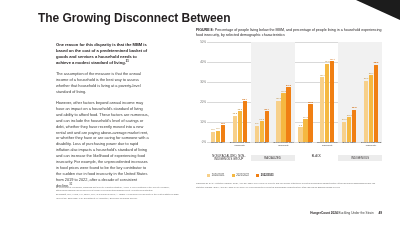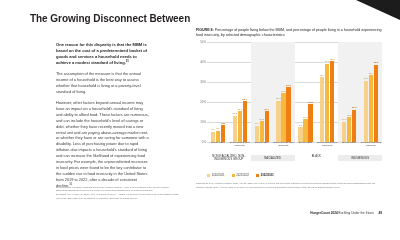--- a/index.html
+++ b/index.html
@@ -8,22 +8,22 @@
     background:#ffffff;
     font-family:"Liberation Sans", sans-serif;
     color:#231f20;
     -webkit-font-smoothing:antialiased;
   }
   .page{position:relative;width:400px;height:224px;box-sizing:border-box;background:#fff;}
 
   
   .left{position:absolute;left:22px;top:14px;width:160px;}
   .headline{
-    font-size:10px;line-height:9.4px;font-weight:bold;color:#231f20;
-    letter-spacing:-0.05px;margin:0 0 0 8px;
+    font-size:12px;line-height:9.4px;font-weight:bold;color:#231f20;
+    letter-spacing:-0.05px;margin:0 0 0 16px;
   }
   .headline div{white-space:nowrap;}
 
   .body-col{position:absolute;left:56px;top:42px;width:94px;}
   .lead{
     font-size:4.1px;line-height:6.1px;font-weight:bold;color:#231f20;
     margin:0 0 5px 0;letter-spacing:-0.02px;
   }
   .lead sup{font-size:2.8px;vertical-align:super;line-height:0;}
   .para{

